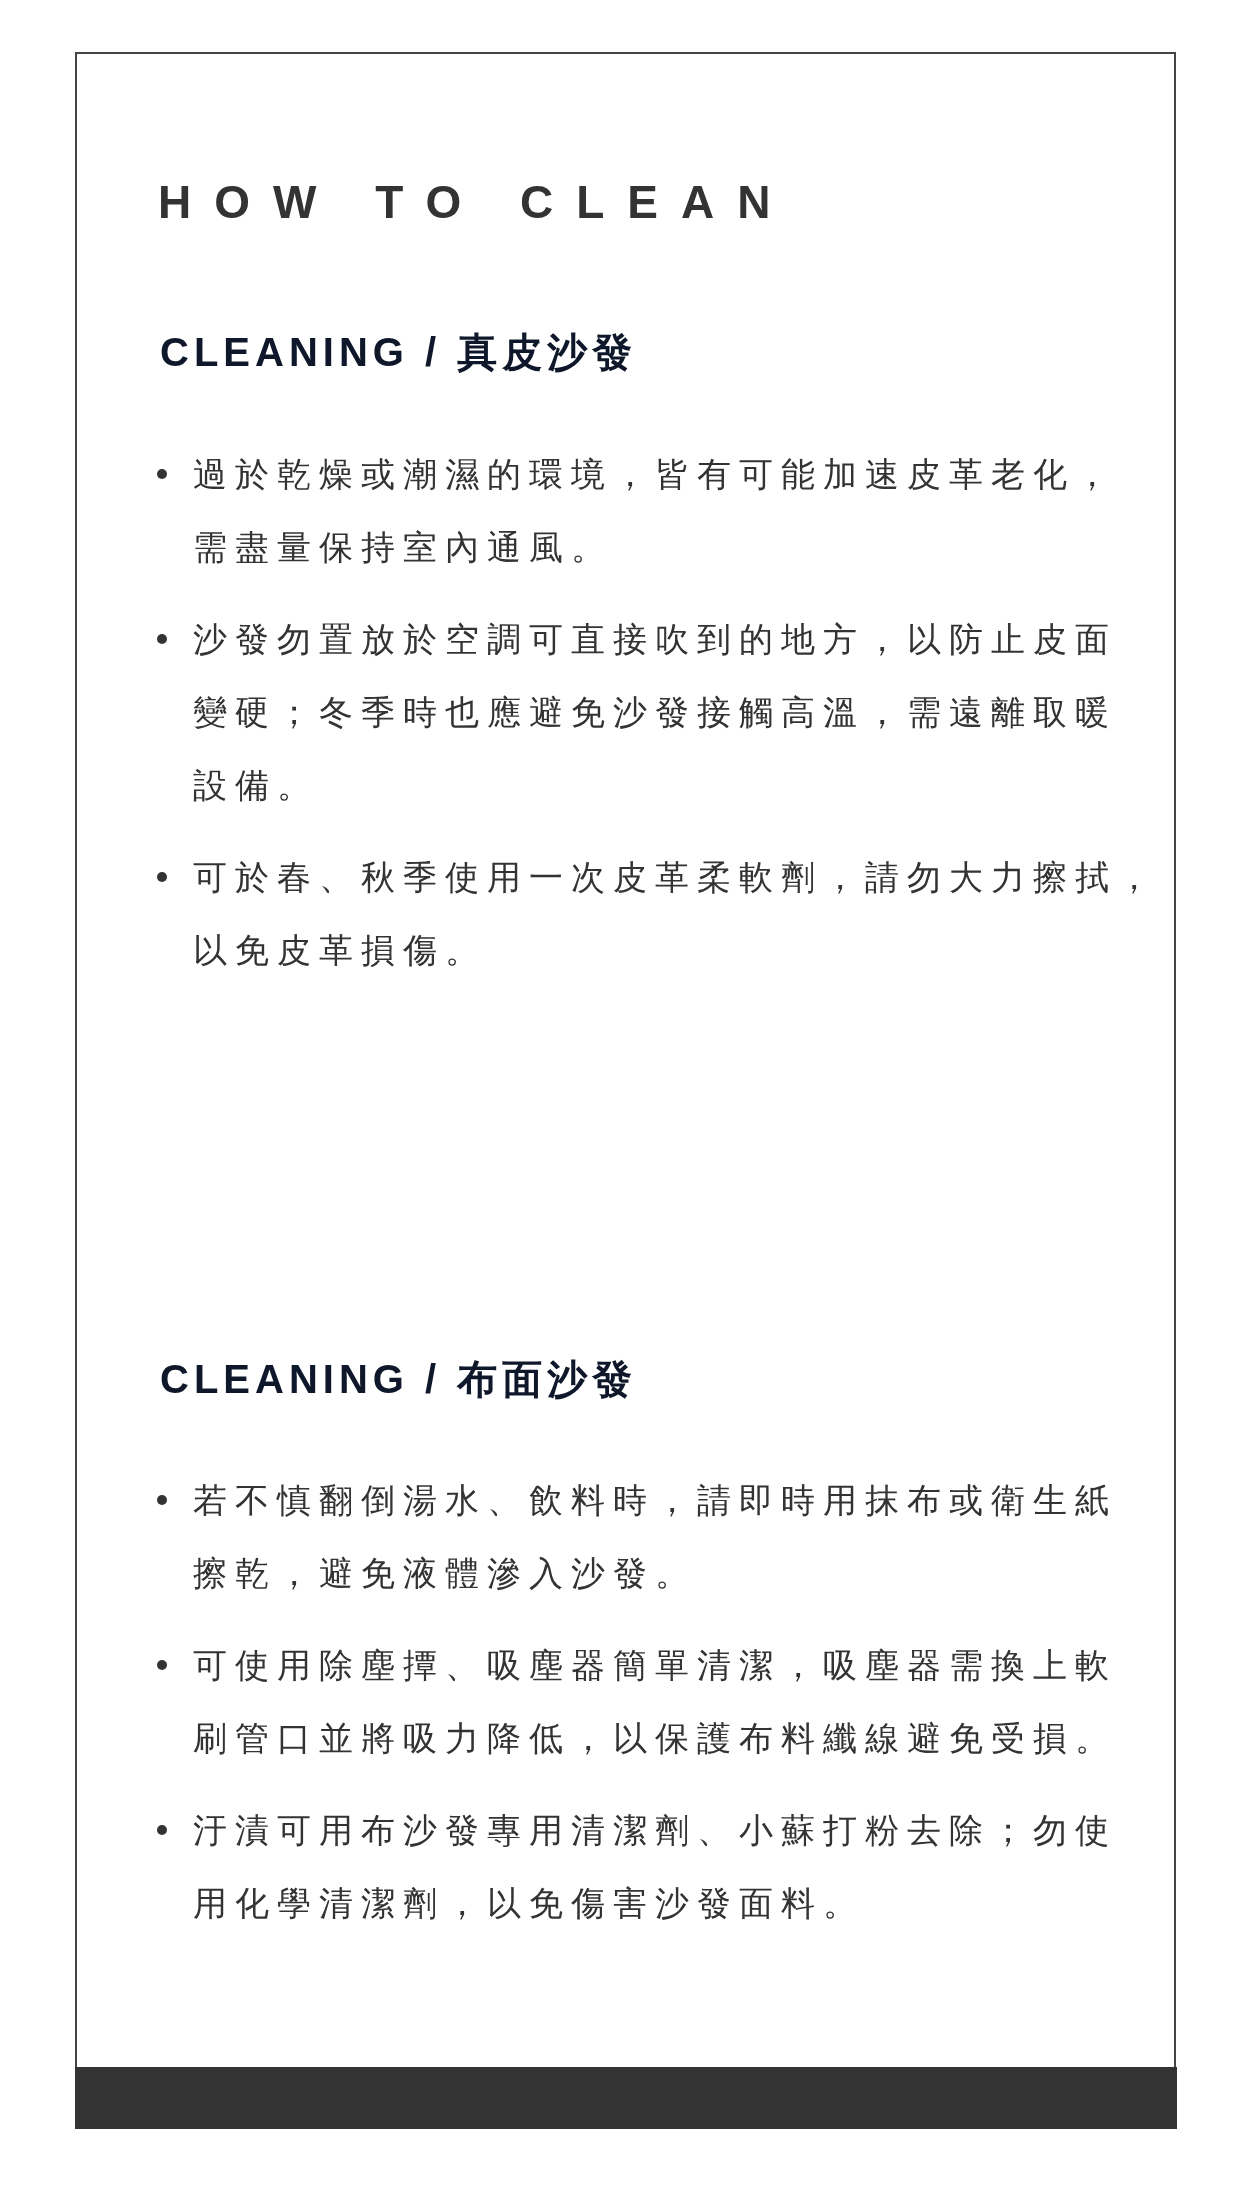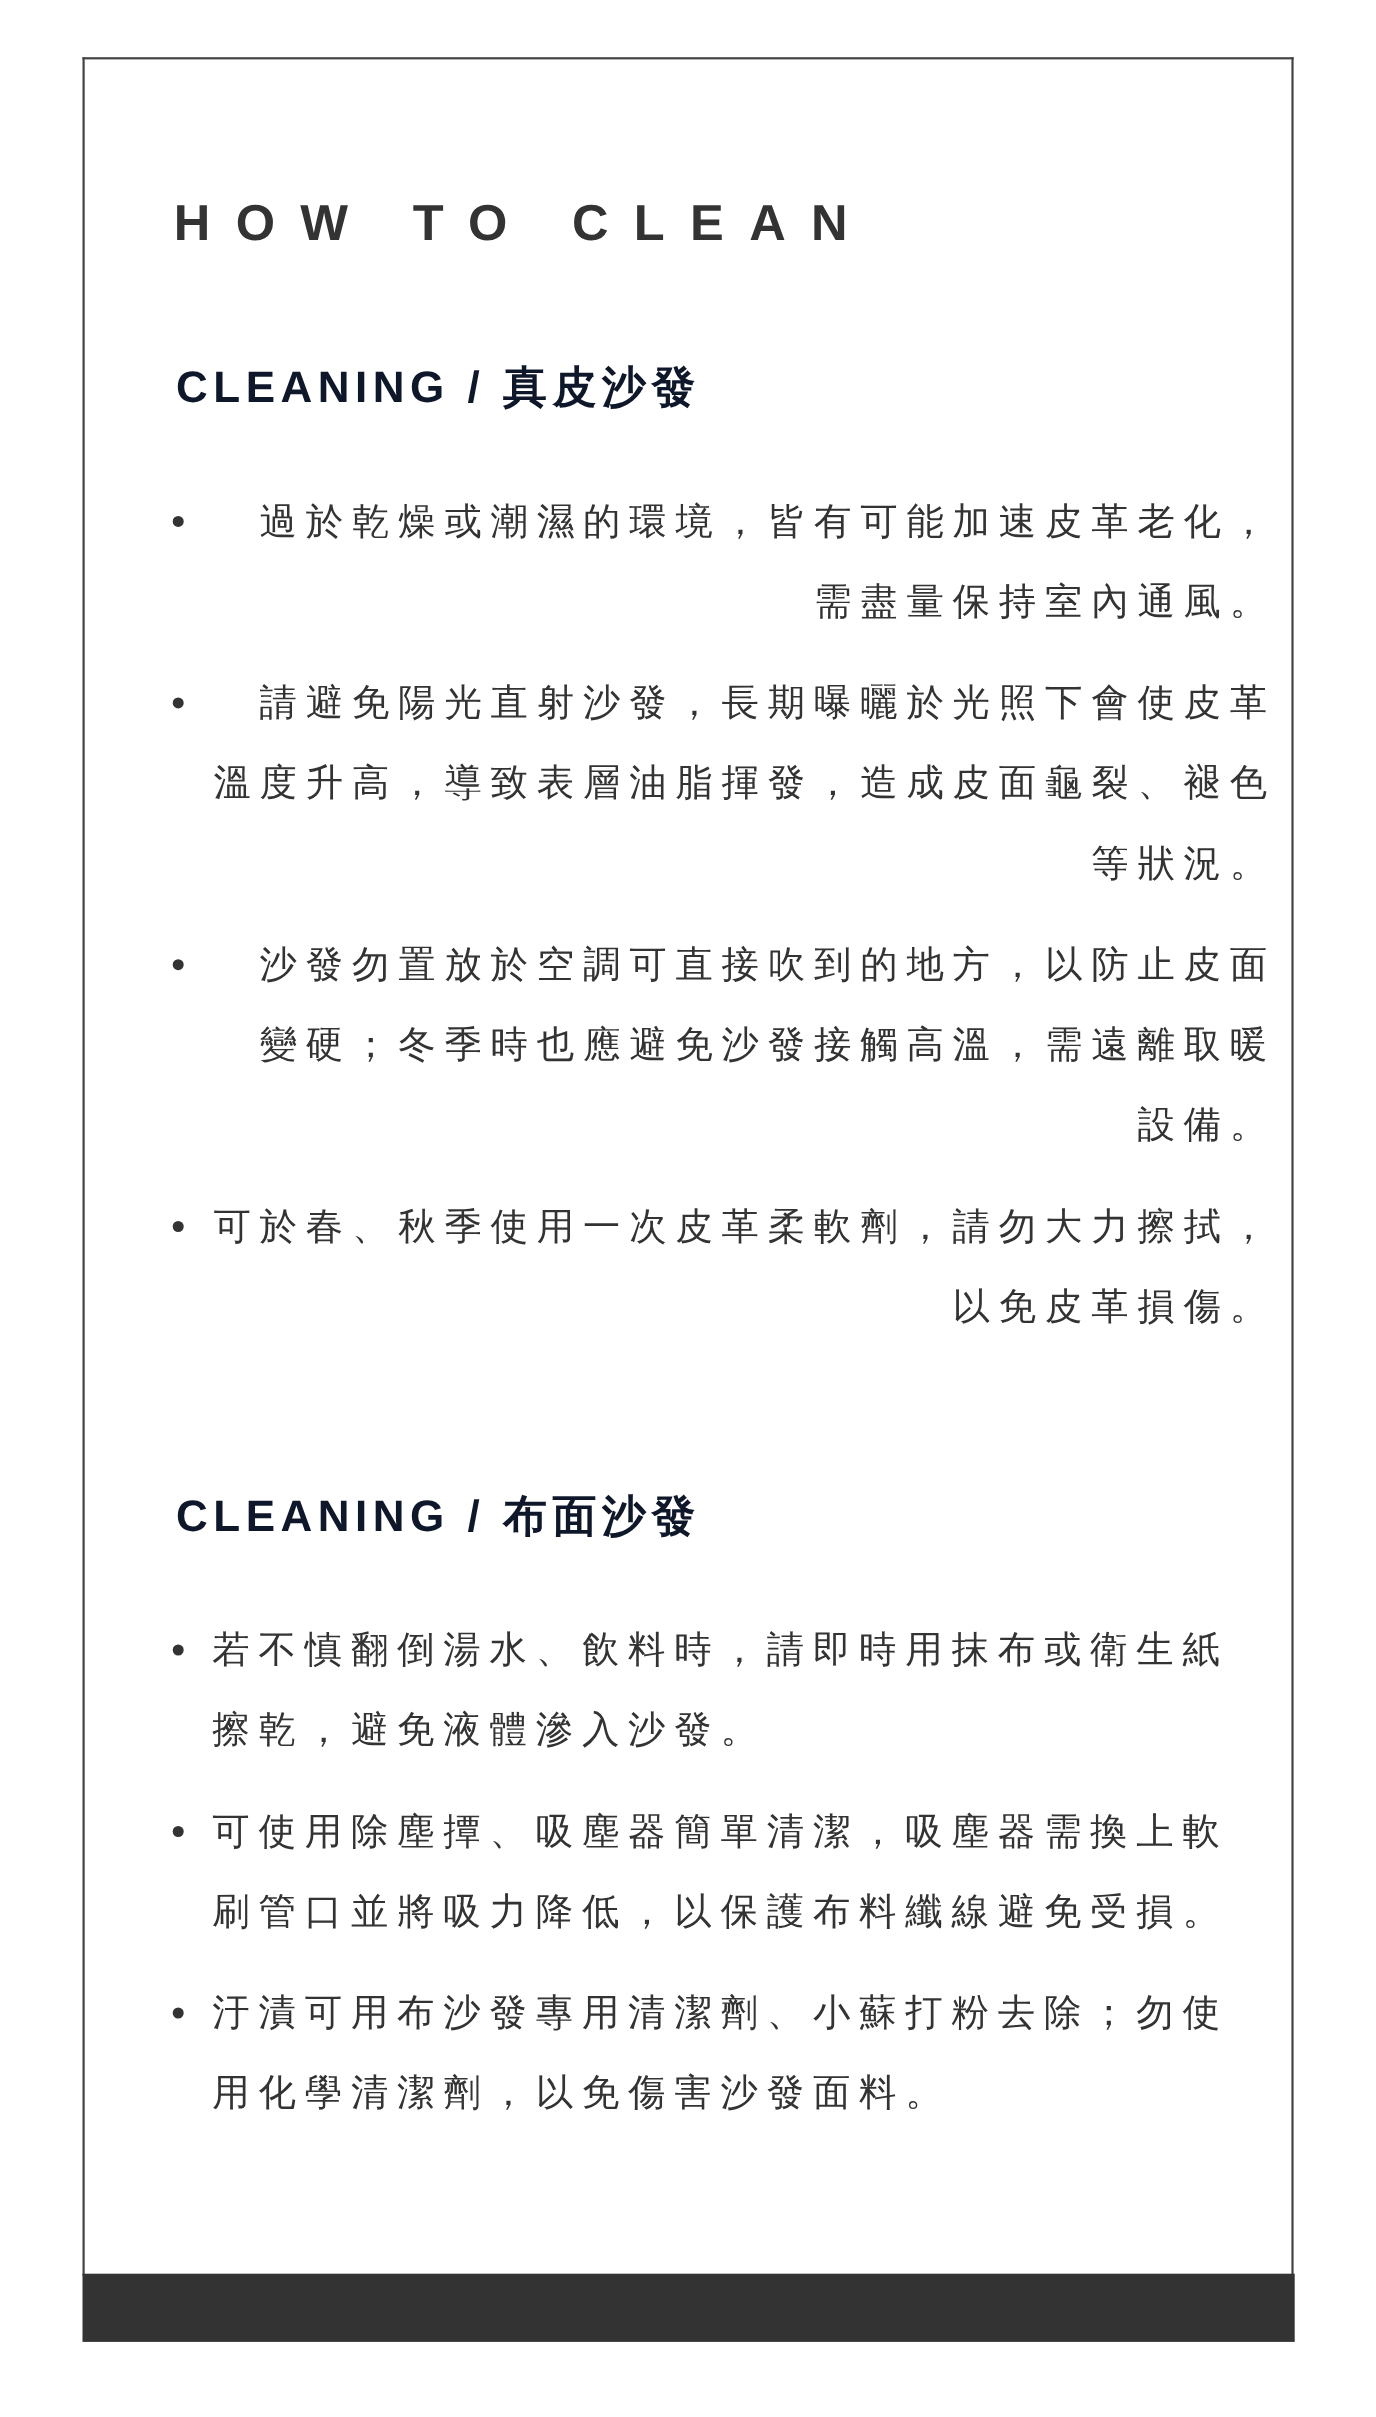--- a/index.html
+++ b/index.html
@@ -91,31 +91,25 @@
 </style>
 </head>
 <body>
 
 <div class="card"></div>
 
 <h1 class="title">HOW TO CLEAN</h1>
 
 <h2 class="section-heading" style="top:327px;">CLEANING / 真皮沙發</h2>
 
-<ul class="bullet-list" style="top:438px;text-align:right;">
+<ul class="bullet-list" style="top:438px;">
   <li class="bullet-item">
     <span class="bullet-dot"></span>
     <span class="bullet-line">過於乾燥或潮濕的環境，皆有可能加速皮革老化，</span>
     <span class="bullet-line">需盡量保持室內通風。</span>
-  </li>
-  <li class="bullet-item">
-    <span class="bullet-dot"></span>
-    <span class="bullet-line">請避免陽光直射沙發，長期曝曬於光照下會使皮革</span>
-    <span class="bullet-line">溫度升高，導致表層油脂揮發，造成皮面龜裂、褪色</span>
-    <span class="bullet-line">等狀況。</span>
   </li>
   <li class="bullet-item">
     <span class="bullet-dot"></span>
     <span class="bullet-line">沙發勿置放於空調可直接吹到的地方，以防止皮面</span>
     <span class="bullet-line">變硬；冬季時也應避免沙發接觸高溫，需遠離取暖</span>
     <span class="bullet-line">設備。</span>
   </li>
   <li class="bullet-item">
     <span class="bullet-dot"></span>
     <span class="bullet-line">可於春、秋季使用一次皮革柔軟劑，請勿大力擦拭，</span>

